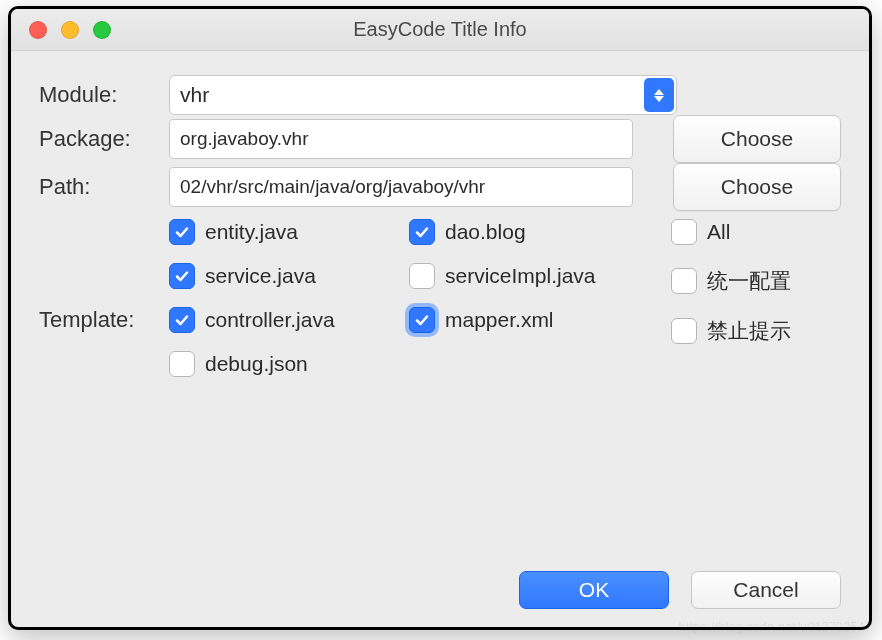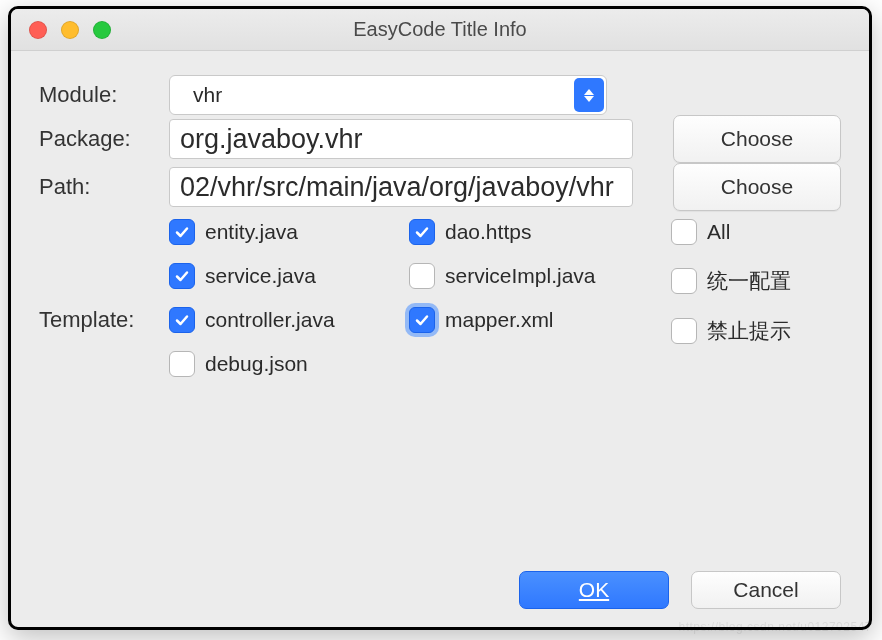--- a/index.html
+++ b/index.html
@@ -63,28 +63,28 @@
       width: 130px;
       font-size: 22px;
       color: #333;
     }
     .btn-col {
       width: 168px;
       margin-left: auto;
     }
     .select-wrap {
       position: relative;
-      width: 438px;
+      width: 508px;
       height: 40px;
       background: #fff;
       border: 1px solid #c9c9c9;
       border-radius: 6px;
       display: flex;
       align-items: center;
-      padding: 0 23px;
+      padding: 0 10px;
       font-size: 21px;
       box-shadow: inset 0 1px 0 rgba(255,255,255,0.6);
     }
     .select-arrows {
       position: absolute;
       right: 2px; top: 2px; bottom: 2px;
       width: 30px;
       background: #2f78ff;
       border-radius: 5px;
       display: flex;
@@ -100,21 +100,21 @@
     }
     .arrow.up { border-bottom: 6px solid #fff; }
     .arrow.down { border-top: 6px solid #fff; }
     .text-input {
       width: 464px;
       height: 40px;
       background: #fff;
       border: 1px solid #c9c9c9;
       border-radius: 4px;
       padding: 0 10px;
-      font-size: 27px;
+      font-size: 19px;
       display: flex;
       align-items: center;
       overflow: hidden;
       white-space: nowrap;
     }
     .btn {
       height: 48px;
       width: 168px;
       background: linear-gradient(#fefefe, #f1f1f1);
       border: 1px solid #c7c7c7;
@@ -191,21 +191,20 @@
       height: 38px;
       width: 150px;
       background: linear-gradient(#4a90ff, #2f78ff);
       border: 1px solid #1b63eb;
       border-radius: 7px;
       font-size: 21px;
       color: #fff;
       display: flex;
       align-items: center;
       justify-content: center;
-      text-decoration: underline;
     }
     .btn-default {
       height: 38px;
       width: 150px;
       background: linear-gradient(#fefefe, #f1f1f1);
       border: 1px solid #c7c7c7;
       border-radius: 7px;
       font-size: 21px;
       color: #333;
       display: flex;
@@ -278,21 +277,21 @@
               </svg>
             </div>
             <span>entity.java</span>
           </div>
           <div class="check-item">
             <div class="checkbox checked">
               <svg width="16" height="16" viewBox="0 0 16 16">
                 <path d="M3 8.5 L6.5 12 L13 4.5" stroke="#fff" stroke-width="2.5" fill="none" stroke-linecap="round" stroke-linejoin="round"></path>
               </svg>
             </div>
-            <span>dao.https</span>
+            <span>dao.blog</span>
           </div>
           <div class="check-item">
             <div class="checkbox checked">
               <svg width="16" height="16" viewBox="0 0 16 16">
                 <path d="M3 8.5 L6.5 12 L13 4.5" stroke="#fff" stroke-width="2.5" fill="none" stroke-linecap="round" stroke-linejoin="round"></path>
               </svg>
             </div>
             <span>service.java</span>
           </div>
           <div class="check-item">

